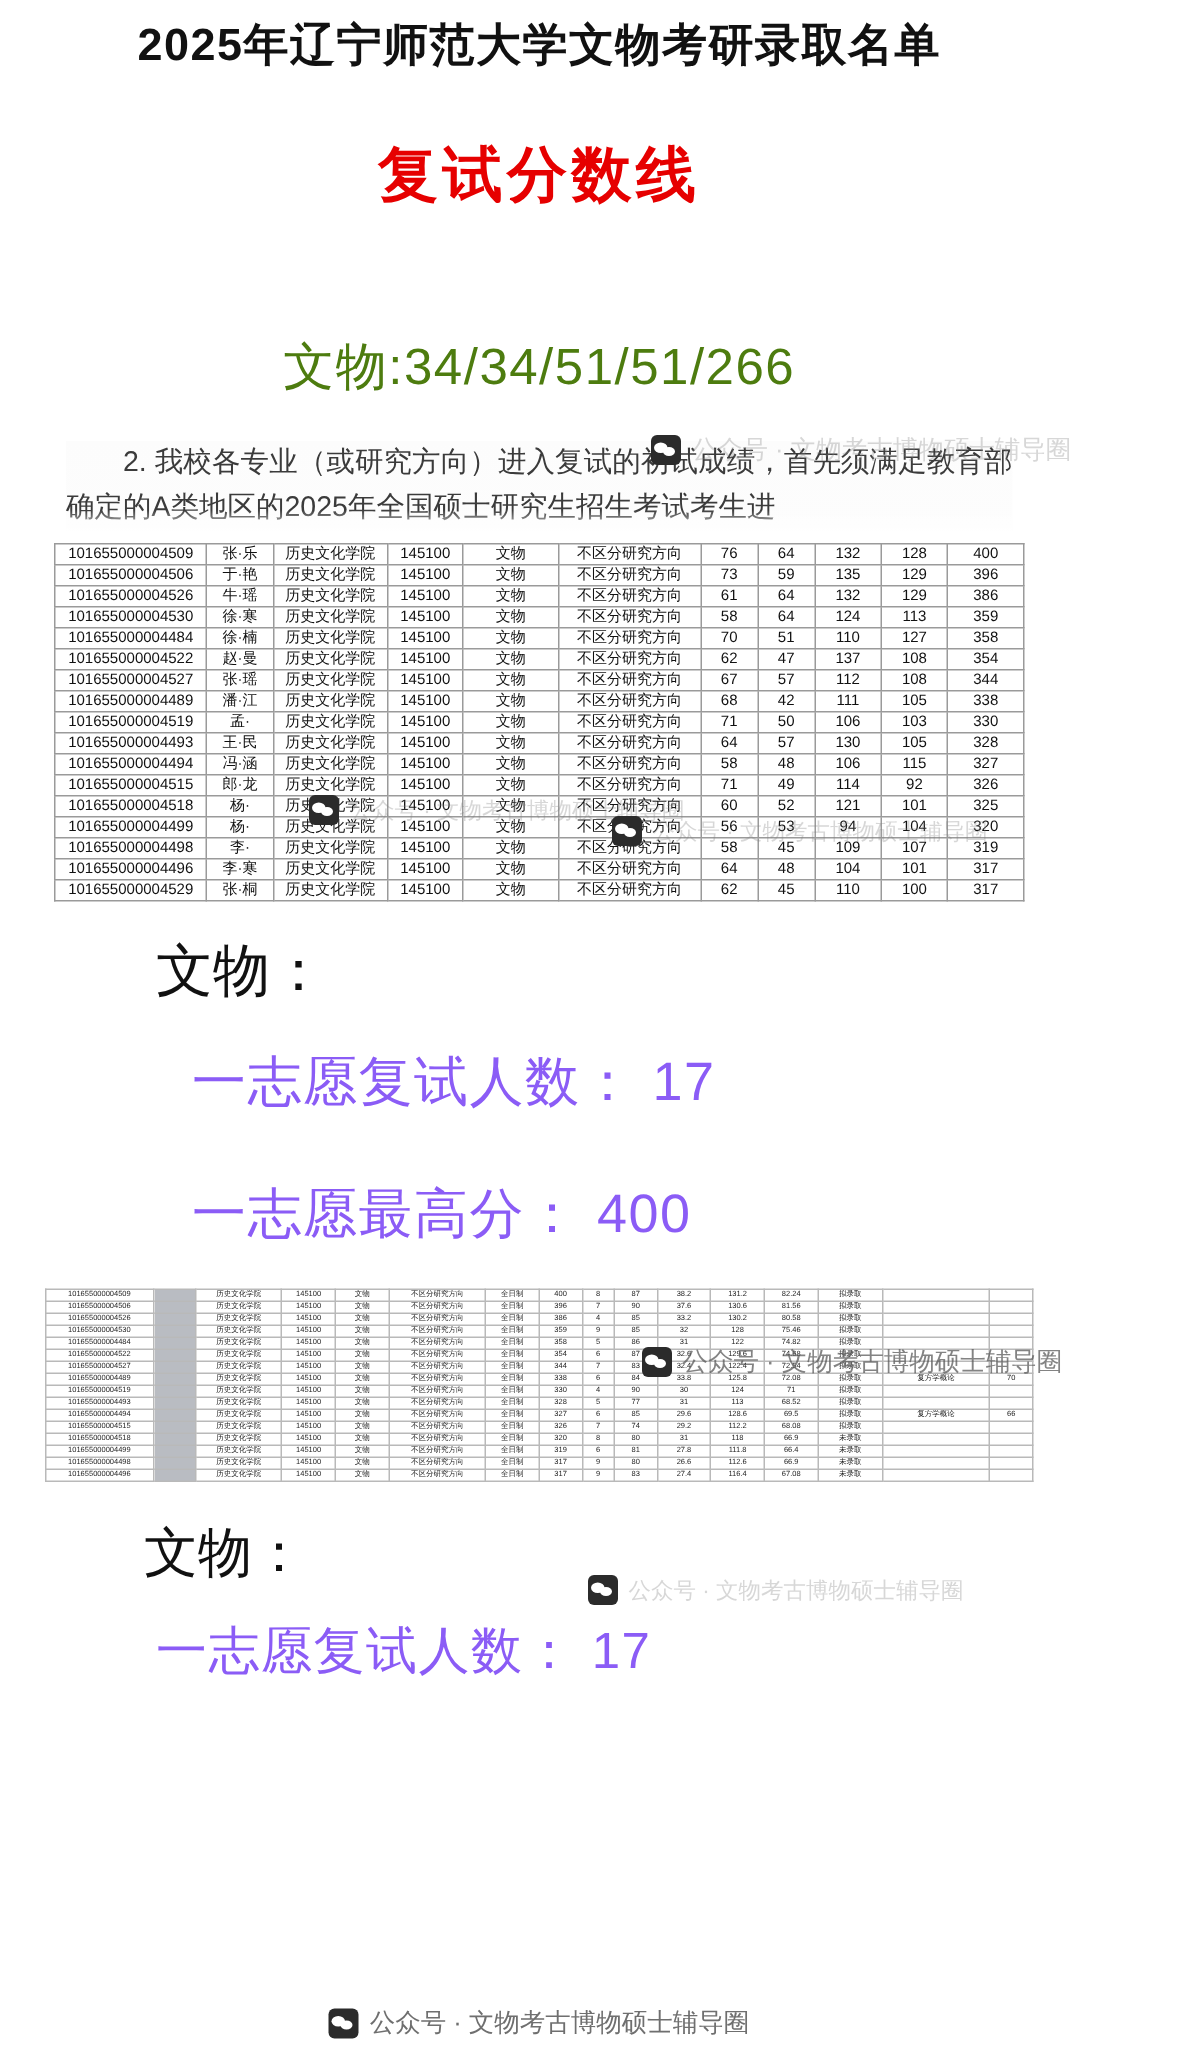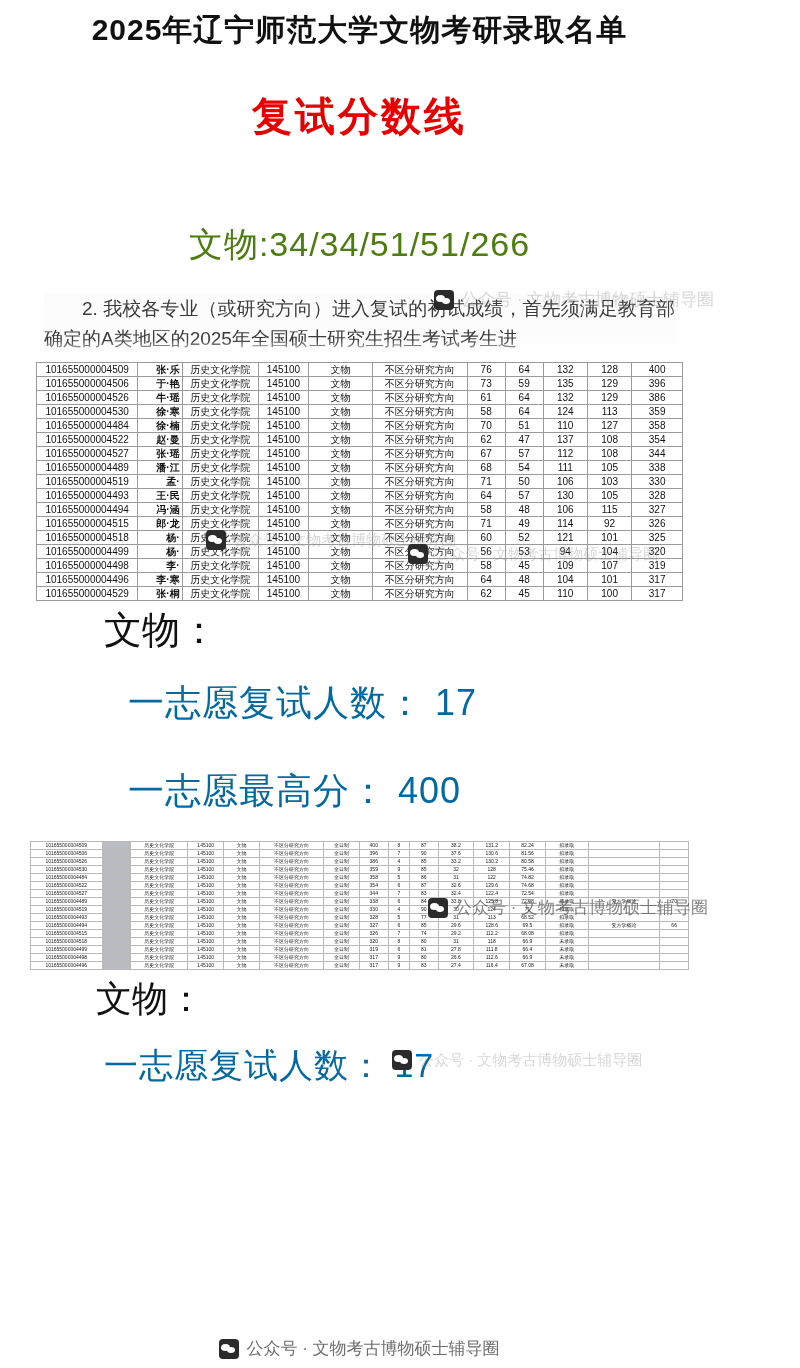--- a/index.html
+++ b/index.html
@@ -68,21 +68,21 @@
     border: 1px solid #9a9a9a;
     font-size: 10px;
     line-height: 12px;
     height: 14px;
     padding: 0 2px;
     color: #111;
     text-align: center;
     white-space: nowrap;
     overflow: hidden;
   }
-  table.sheet td.l { text-align: right; font-weight: bold; }
+  table.sheet td.l { text-align: center; }
 
   
   .table-wrap2 { margin: 6px 30px 0 30px; }
   table.sheet2 {
     width: 100%;
     border-collapse: collapse;
     table-layout: fixed;
   }
   table.sheet2 td {
     border: 1px solid #b9b9b9;
@@ -91,30 +91,30 @@
     height: 8px;
     padding: 0 1px;
     color: #222;
     text-align: center;
     white-space: nowrap;
     overflow: hidden;
   }
   table.sheet2 td.redact { background: #b9bcc2; }
 
   
-  .stat-block { }
+  .stat-block { margin-top: 18px; }
   .stat-label {
     font-size: 38px;
     color: #111;
     margin-left: 104px;
     line-height: 58px;
   }
   .stat-line {
     font-size: 36px;
-    color: #0369a1;
+    color: #8b5cf6;
     margin-left: 128px;
     line-height: 88px;
     letter-spacing: 1px;
   }
   .stat-block2 .stat-label { margin-left: 96px; font-size: 36px; }
   .stat-block2 .stat-line { margin-left: 104px; font-size: 34px; line-height: 74px; }
 
   
   .wm {
     position: absolute;
@@ -268,21 +268,21 @@
             <td>344</td>
           </tr>
           <tr>
             <td>101655000004489</td>
             <td class="l">潘·江</td>
             <td>历史文化学院</td>
             <td>145100</td>
             <td>文物</td>
             <td>不区分研究方向</td>
             <td>68</td>
-            <td>54</td>
+            <td>42</td>
             <td>111</td>
             <td>105</td>
             <td>338</td>
           </tr>
           <tr>
             <td>101655000004519</td>
             <td class="l">孟·</td>
             <td>历史文化学院</td>
             <td>145100</td>
             <td>文物</td>

